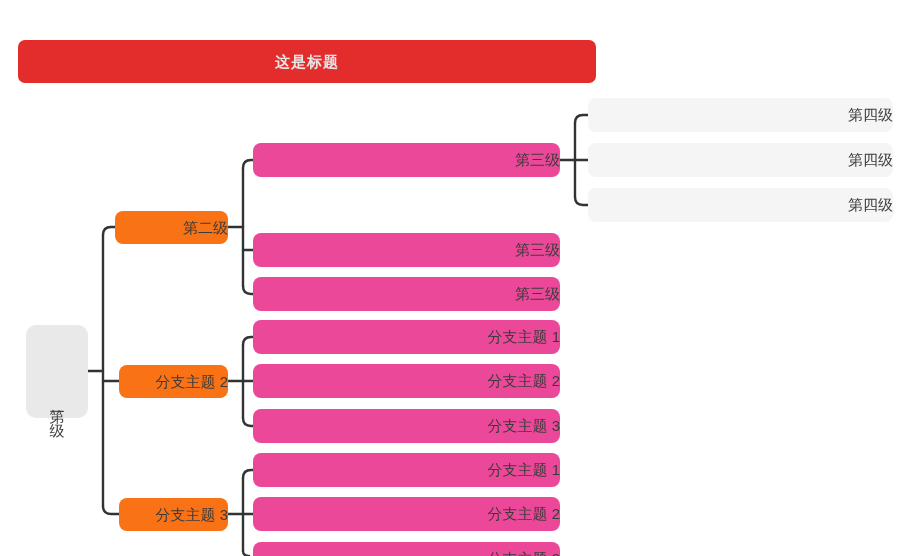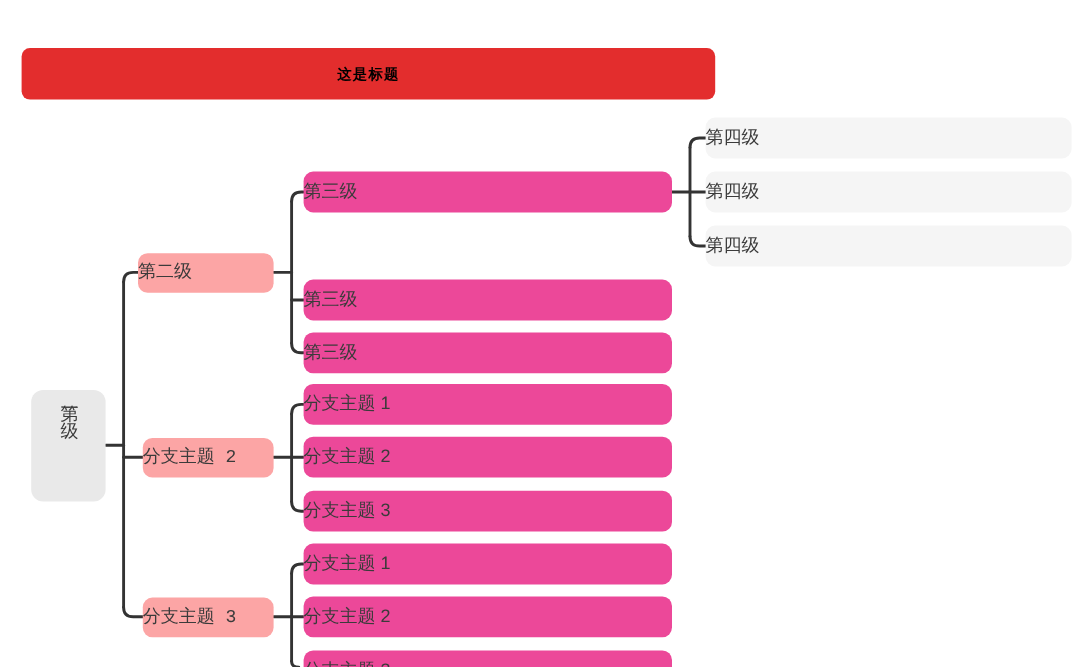--- a/index.html
+++ b/index.html
@@ -29,49 +29,49 @@
     width: 578px;
     height: 43px;
     background: #e32d2d;
     border-radius: 7px;
     display: flex;
     align-items: center;
     justify-content: center;
     box-sizing: border-box;
   }
   .title-bar .title-text {
-    color: #000000;
-    font-size: 12px;
+    color: #e5e5e5;
+    font-size: 15px;
     font-weight: bold;
     letter-spacing: 1px;
     line-height: 1;
   }
   
   .node {
     position: absolute;
     box-sizing: border-box;
     border-radius: 8px;
     display: flex;
     align-items: center;
-    justify-content: flex-start;
+    justify-content: flex-end;
     color: #3b3b3b;
     font-size: 15px;
     line-height: 1.45;
     background: #f5f5f5;
     white-space: nowrap;
   }
   .node.root {
     background: #e9e9e9;
     border-radius: 10px;
     writing-mode: vertical-rl;
     text-orientation: upright;
     letter-spacing: 7px;
     font-size: 15px;
   }
-  .node.level2 { background: #fca5a5; font-family: Liberation Mono, monospace; }
+  .node.level2 { background: #f97316; }
   .node.level3 { background: #ec4899; }
   .node.level4 { background: #f5f5f5; }
 
   
   svg.links {
     position: absolute;
     left: 0; top: 0;
     width: 905px;
     height: 556px;
     pointer-events: none;

